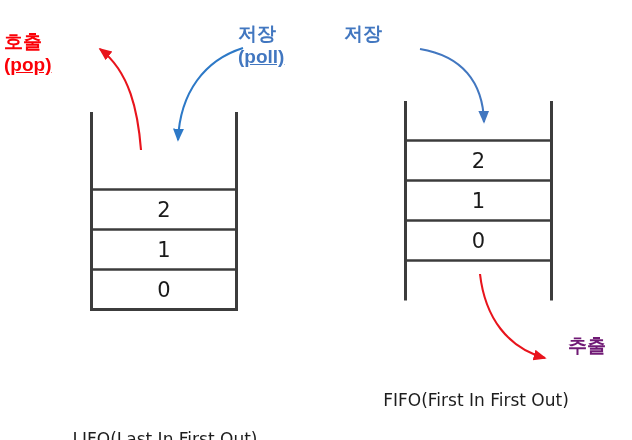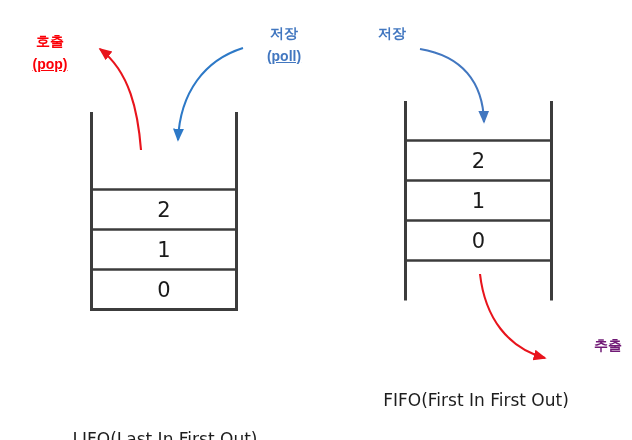--- a/index.html
+++ b/index.html
@@ -20,23 +20,23 @@
   #vector-layer {
     position: absolute;
     left: 0;
     top: 0;
     width: 632px;
     height: 440px;
   }
   .anno {
     position: absolute;
     font-weight: bold;
-    font-size: 14px;
+    font-size: 19px;
     line-height: 23px;
-    text-align: center;
+    text-align: left;
     white-space: nowrap;
     letter-spacing: 0px;
   }
   .anno .ko { display: block; }
   .anno .en { display: block; text-decoration: underline; }
   .anno-pop    { left: 4px;   top: 30px;  color: #fb0007; width: 92px; }
   .anno-push   { left: 238px; top: 22px;  color: #4277c0; width: 92px; }
   .anno-offer  { left: 344px; top: 22px;  color: #4277c0; width: 96px; }
   .anno-poll   { left: 568px; top: 334px; color: #701a75; width: 80px; }
 

